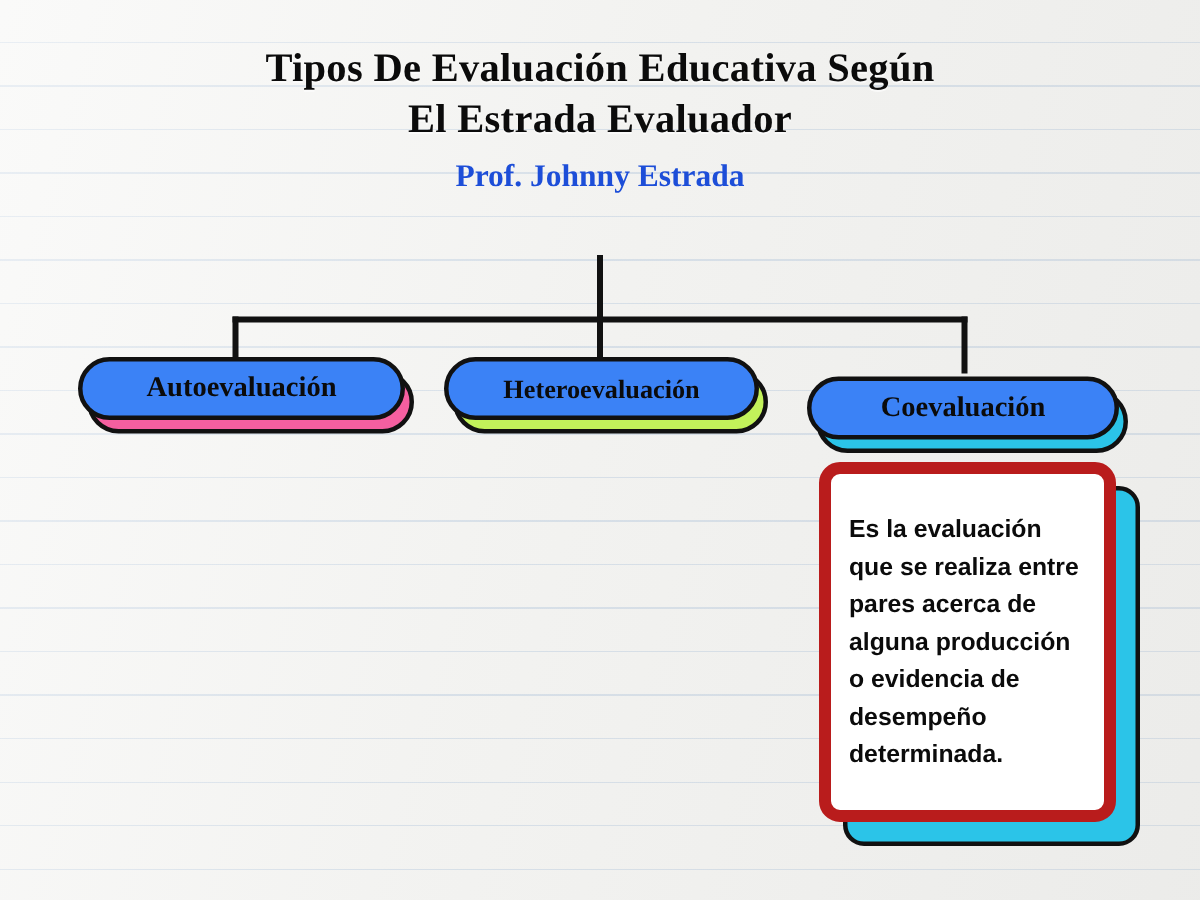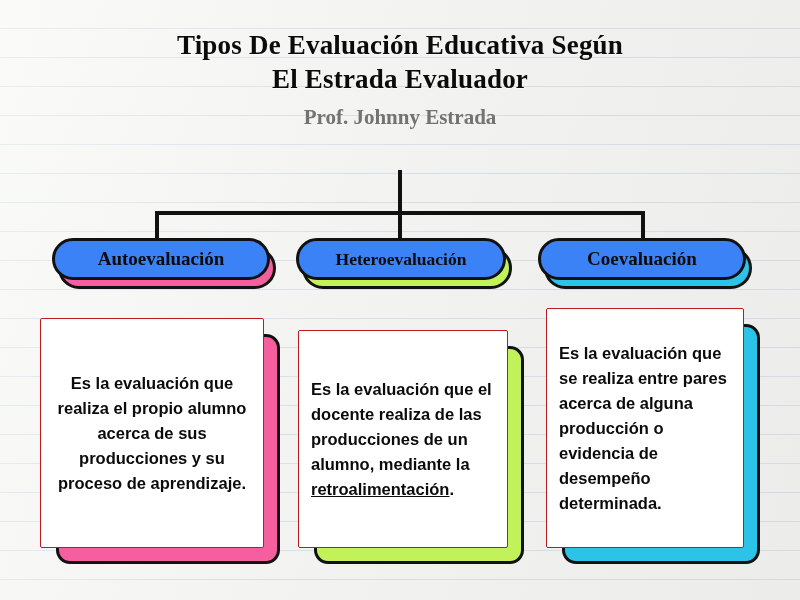--- a/index.html
+++ b/index.html
@@ -56,21 +56,21 @@
     letter-spacing: 0.2px;
     color: #0b0b0b;
     line-height: 34px;
     text-shadow: 0 1px 0 rgba(255,255,255,0.6);
   }
   .subtitle-line {
     margin-top: 9px;
     font-family: "Liberation Serif", serif;
     font-weight: bold;
     font-size: 21px;
-    color: #737373;
+    color: #1d4ed8;
   }
 
   
   .conn {
     position: absolute;
     background: #111;
     z-index: 3;
   }
 
   
@@ -125,23 +125,23 @@
     border-radius: 14px;
     border: 3px solid #111;
     box-sizing: border-box;
   }
   .card .card-face {
     position: absolute;
     left: 0;
     top: 0;
     width: 100%;
     height: 100%;
-    border-radius: 2px;
+    border-radius: 14px;
     background: #ffffff;
-    border: 1px solid #b91c1c;
+    border: 8px solid #b91c1c;
     box-sizing: border-box;
     padding: 14px 12px;
     display: flex;
     align-items: center;
     justify-content: center;
   }
   .card .card-text {
     font-family: "Liberation Sans", sans-serif;
     font-weight: bold;
     font-size: 16.5px;
@@ -180,40 +180,28 @@
     </div>
   </div>
 
   <div class="pill narrow" style="left:296px; top:238px; width:210px; height:42px;text-align:center;">
     <div class="pill-shadow" style="background:#c2f25a;"></div>
     <div class="pill-face">
       <span class="pill-label">Heteroevaluación</span>
     </div>
   </div>
 
-  <div class="pill" style="left:538px; top:238px; width:208px; height:42px;">
+  <div class="pill" style="left:538px; top:251px; width:208px; height:42px;">
     <div class="pill-shadow" style="background:#2bc4e8;"></div>
     <div class="pill-face">
       <span class="pill-label">Coevaluación</span>
     </div>
   </div>
 
-  <div class="card left-card" style="left:40px; top:318px; width:224px; height:230px;">
-    <div class="card-shadow" style="background:#f55fa0;"></div>
-    <div class="card-face">
-      <div class="card-text"><span>Es la evaluación que realiza el propio alumno acerca de sus producciones y su proceso de aprendizaje.</span></div>
-    </div>
-  </div>
-
-  <div class="card mid-card" style="left:298px; top:330px; width:210px; height:218px;">
-    <div class="card-shadow" style="background:#c2f25a;"></div>
-    <div class="card-face">
-      <div class="card-text"><span>Es la evaluación que el docente realiza de las producciones de un alumno, mediante la </span><span class="underlined">retroalimentación</span><span>.</span></div>
-    </div>
-  </div>
+
 
   <div class="card right-card" style="left:546px; top:308px; width:198px; height:240px;">
     <div class="card-shadow" style="background:#2bc4e8;"></div>
     <div class="card-face">
       <div class="card-text"><span>Es la evaluación que se realiza entre pares acerca de alguna producción o evidencia de desempeño determinada.</span></div>
     </div>
   </div>
 </div>
 
 </body></html>

